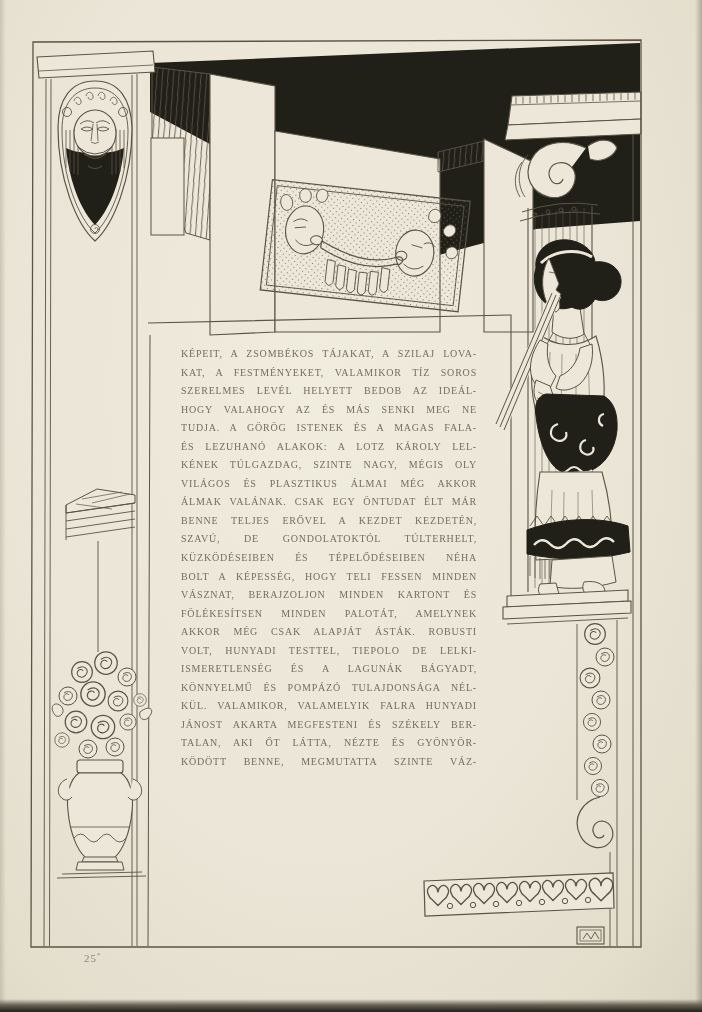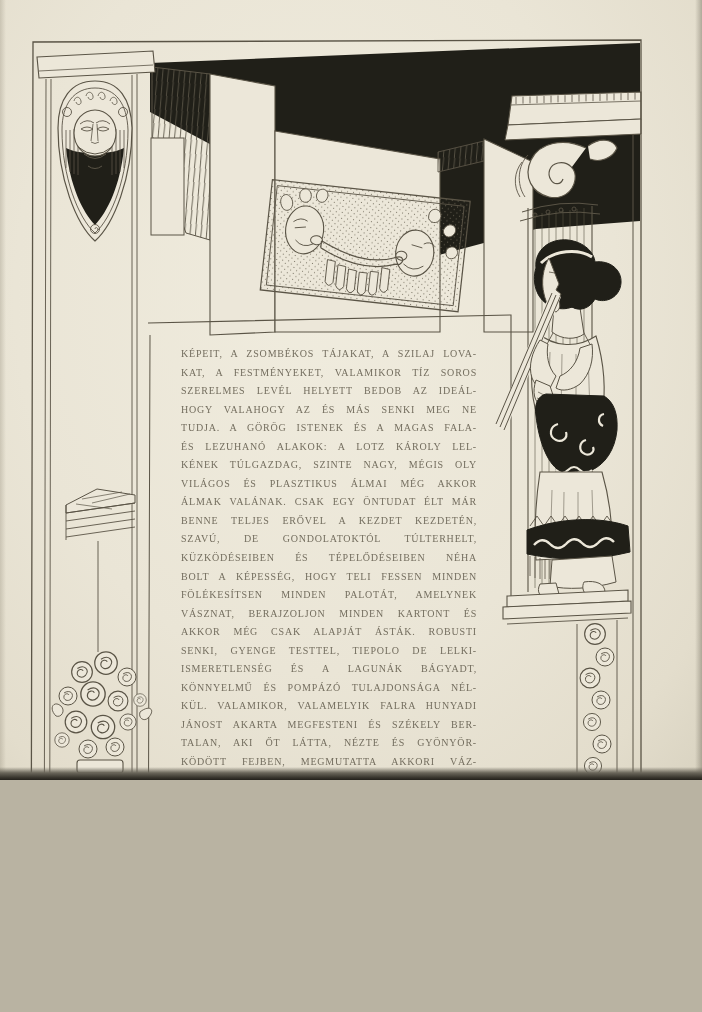--- a/index.html
+++ b/index.html
@@ -1,16 +1,16 @@
 <!DOCTYPE html>
 <html><head>
 <meta charset="utf-8">
 <style>
   html,body{margin:0;padding:0;background:#b9b3a2;}
-  .page{position:relative;width:702px;height:780px;overflow:hidden;
+  .page{position:relative;width:702px;height:1012px;overflow:hidden;
     font-family:"Liberation Serif",serif;
     background:radial-gradient(ellipse at 45% 38%,#f0ecde 0%,#eae5d6 55%,#e3ddcc 85%,#d9d3c1 100%);}
   svg{position:absolute;left:0;top:0;}
   .text-block{position:absolute;left:181px;top:345px;width:296px;color:#746e5f;}
   .tl{font-size:10px;line-height:18.55px;letter-spacing:0.8px;word-spacing:1.5px;
       white-space:nowrap;text-align:justify;text-align-last:justify;display:flex;justify-content:space-between;}
   .tl::after{content:"";}
   .tl{white-space:normal;display:block;}
   .sig{position:absolute;left:84px;top:951px;font-size:11px;color:#8d8776;letter-spacing:1px;}
   .sig sup{font-size:7px;}
@@ -262,30 +262,30 @@
     <div class="tl">HOGY VALAHOGY AZ ÉS MÁS SENKI MEG NE</div>
     <div class="tl">TUDJA. A GÖRÖG ISTENEK ÉS A MAGAS FALA-</div>
     <div class="tl">ÉS LEZUHANÓ ALAKOK: A LOTZ KÁROLY LEL-</div>
     <div class="tl">KÉNEK TÚLGAZDAG, SZINTE NAGY, MÉGIS OLY</div>
     <div class="tl">VILÁGOS ÉS PLASZTIKUS ÁLMAI MÉG AKKOR</div>
     <div class="tl">ÁLMAK VALÁNAK. CSAK EGY ÖNTUDAT ÉLT MÁR</div>
     <div class="tl">BENNE TELJES ERŐVEL A KEZDET KEZDETÉN,</div>
     <div class="tl">SZAVÚ, DE GONDOLATOKTÓL TÚLTERHELT,</div>
     <div class="tl">KÜZKÖDÉSEIBEN ÉS TÉPELŐDÉSEIBEN NÉHA</div>
     <div class="tl">BOLT A KÉPESSÉG, HOGY TELI FESSEN MINDEN</div>
+    <div class="tl">VÁSZNAT, BERAJZOLJON MINDEN KARTONT ÉS</div>
     <div class="tl">FÖLÉKESÍTSEN MINDEN PALOTÁT, AMELYNEK</div>
-    <div class="tl">VÁSZNAT, BERAJZOLJON MINDEN KARTONT ÉS</div>
     <div class="tl">AKKOR MÉG CSAK ALAPJÁT ÁSTÁK. ROBUSTI</div>
-    <div class="tl">SENKI, GYENGE TESTTEL, TIEPOLO DE LELKI-</div>
+    <div class="tl">VOLT, HUNYADI TESTTEL, TIEPOLO DE LELKI-</div>
     <div class="tl">ISMERETLENSÉG ÉS A LAGUNÁK BÁGYADT,</div>
     <div class="tl">KÖNNYELMŰ ÉS POMPÁZÓ TULAJDONSÁGA NÉL-</div>
     <div class="tl">KÜL. VALAMIKOR, VALAMELYIK FALRA HUNYADI</div>
     <div class="tl">JÁNOST AKARTA MEGFESTENI ÉS SZÉKELY BER-</div>
     <div class="tl">TALAN, AKI ŐT LÁTTA, NÉZTE ÉS GYÖNYÖR-</div>
-    <div class="tl">KÖDÖTT FEJBEN, MEGMUTATTA AKKORI VÁZ-</div>
+    <div class="tl">KÖDÖTT BENNE, MEGMUTATTA SZINTE VÁZ-</div>
   </div>
 
   <div class="sig"><span>25</span><sup>*</sup></div>
 
   <div class="edge-left"></div>
   <div class="edge-right"></div>
   <div class="edge-bottom"></div>
 </div>
 
 </body></html>

